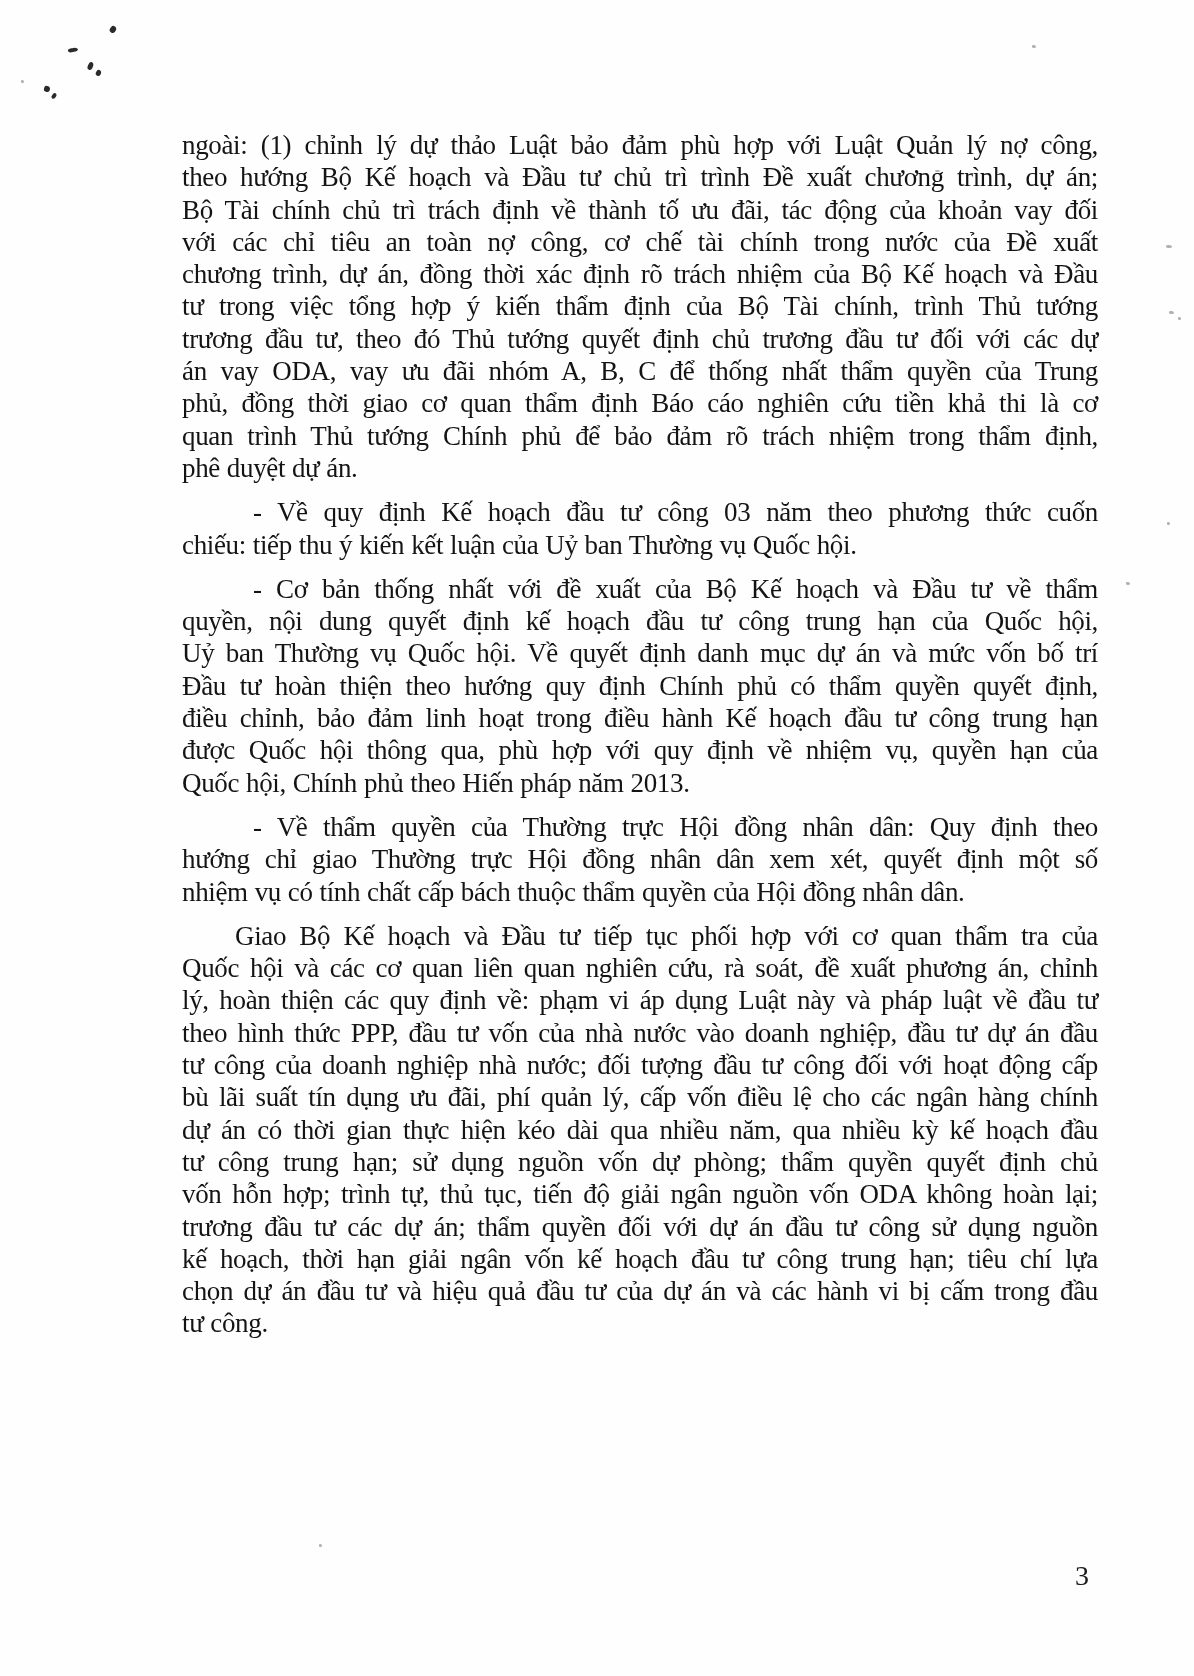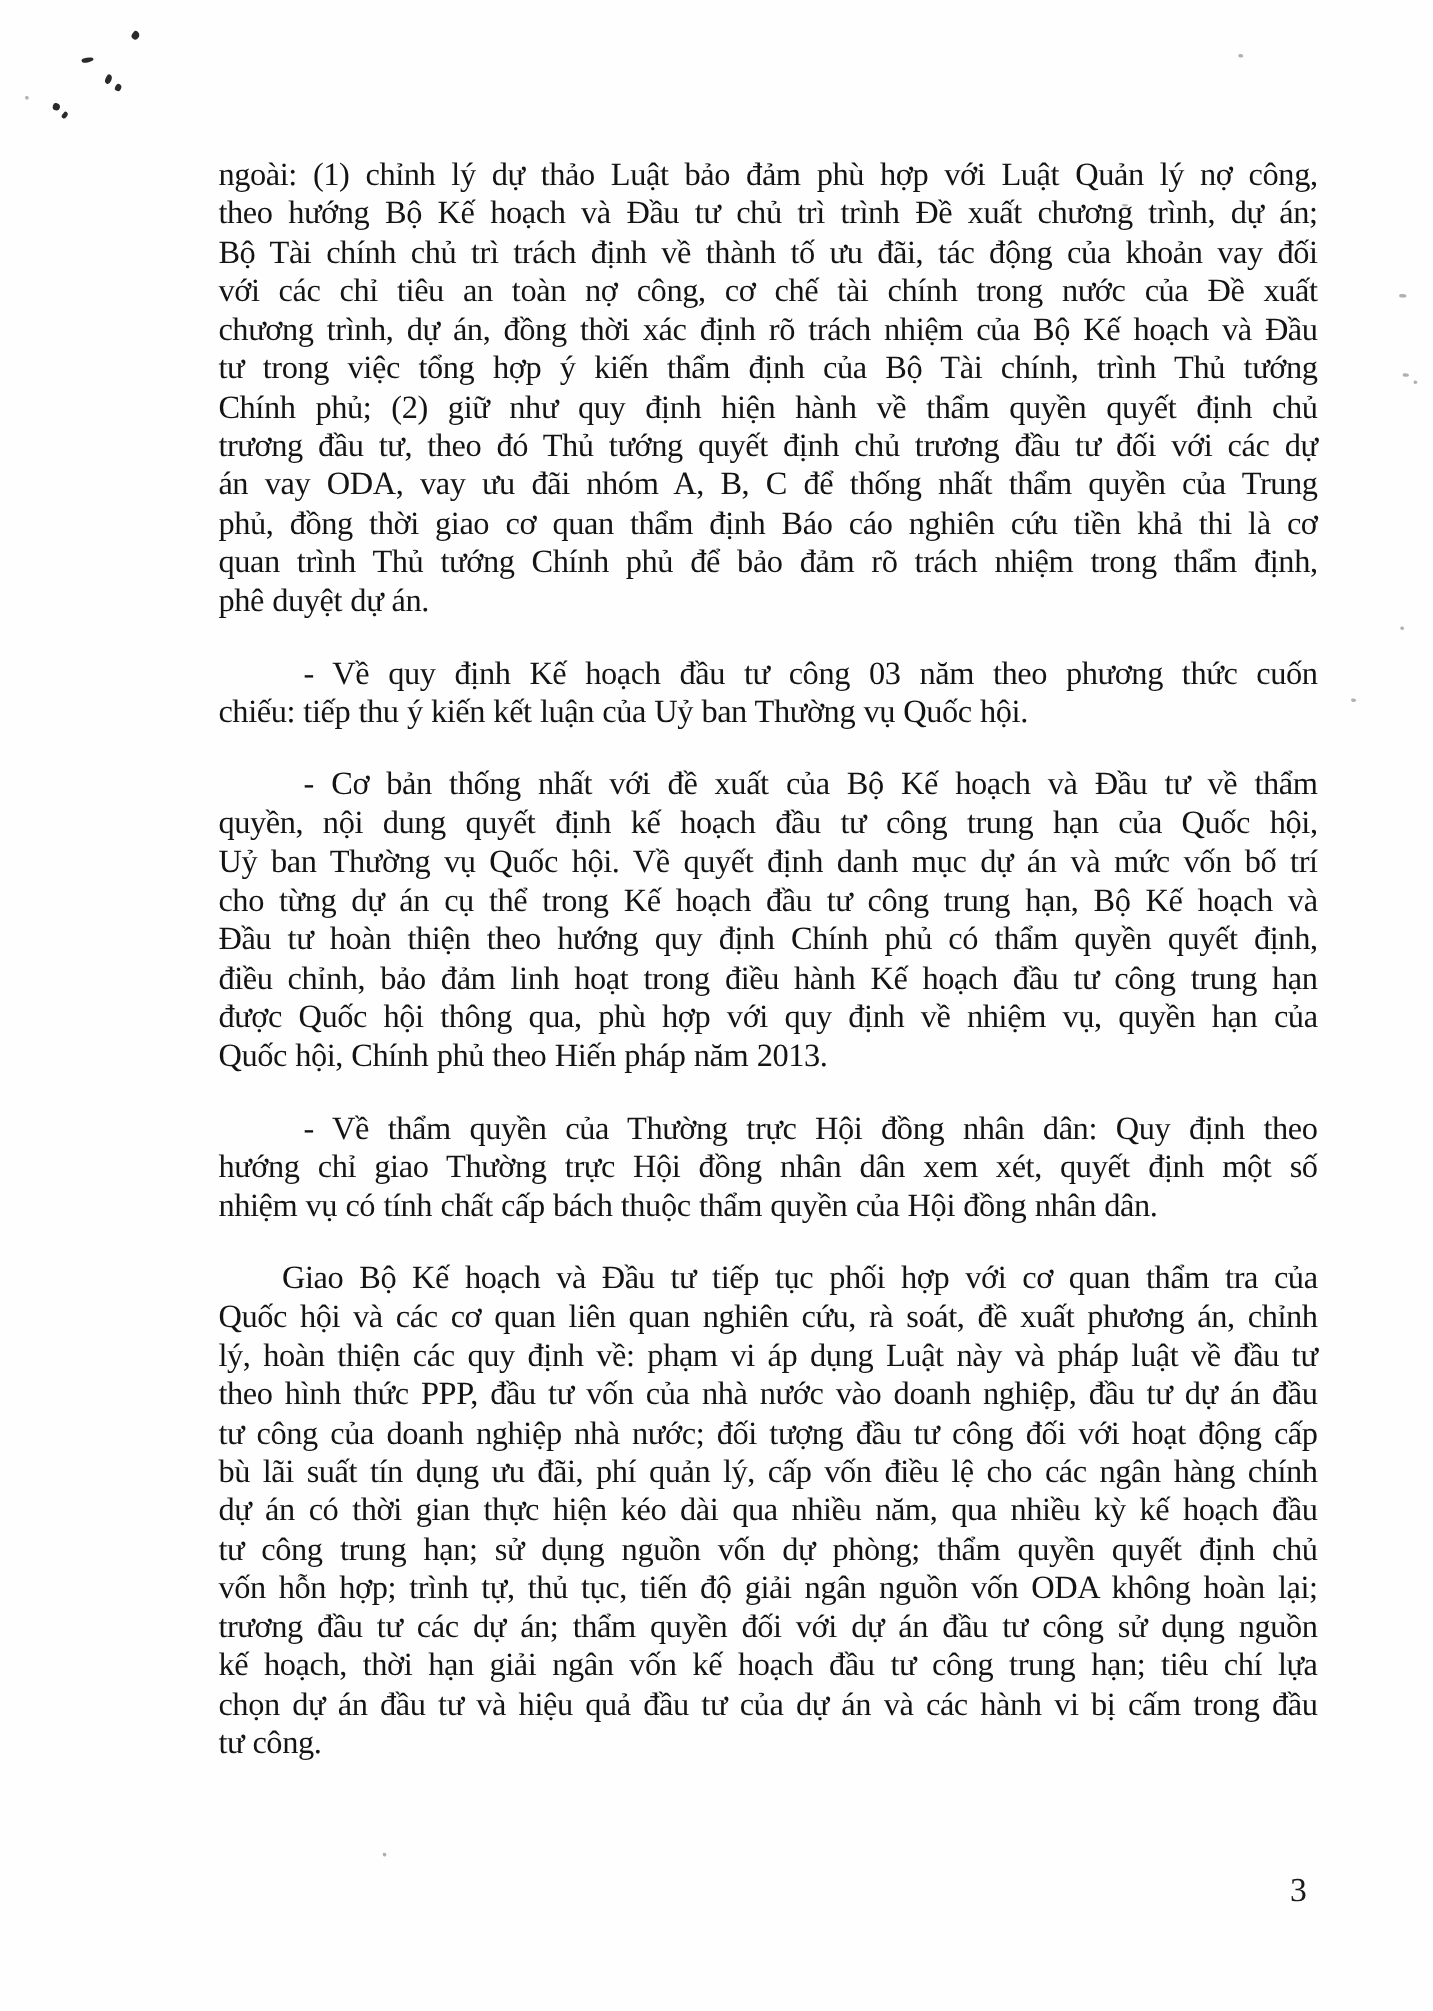--- a/index.html
+++ b/index.html
@@ -24,21 +24,21 @@
     position: absolute;
     left: 182px;
     top: 129px;
     width: 916px;
     font-size: 27px;
     line-height: 32.3px;
     letter-spacing: -0.35px;
     word-spacing: 0.5px;
   }
   .paragraph + .paragraph {
-    margin-top: 28px;
+    margin-top: 12px;
   }
   .line {
     text-align: justify;
     min-height: 32.3px;
   }
   .line.just {
     text-align-last: justify;
   }
   .paragraph.indent-dash .line:first-child {
     text-indent: 71px;
@@ -103,36 +103,34 @@
   <div class="speckle light sp-o"></div>
 
   <div class="doc-body">
       <div class="paragraph indent-none">
         <div class="line just">ngoài: (1) chỉnh lý dự thảo Luật bảo đảm phù hợp với Luật Quản lý nợ công,</div>
         <div class="line just">theo hướng Bộ Kế hoạch và Đầu tư chủ trì trình Đề xuất chương trình, dự án;</div>
         <div class="line just">Bộ Tài chính chủ trì trách định về thành tố ưu đãi, tác động của khoản vay đối</div>
         <div class="line just">với các chỉ tiêu an toàn nợ công, cơ chế tài chính trong nước của Đề xuất</div>
         <div class="line just">chương trình, dự án, đồng thời xác định rõ trách nhiệm của Bộ Kế hoạch và Đầu</div>
         <div class="line just">tư trong việc tổng hợp ý kiến thẩm định của Bộ Tài chính, trình Thủ tướng</div>
-        <div class="line just">Chính phủ; (2) giữ như quy định hiện hành về thẩm quyền quyết định chủ</div>
         <div class="line just">trương đầu tư, theo đó Thủ tướng quyết định chủ trương đầu tư đối với các dự</div>
         <div class="line just">án vay ODA, vay ưu đãi nhóm A, B, C để thống nhất thẩm quyền của Trung</div>
         <div class="line just">phủ, đồng thời giao cơ quan thẩm định Báo cáo nghiên cứu tiền khả thi là cơ</div>
         <div class="line just">quan trình Thủ tướng Chính phủ để bảo đảm rõ trách nhiệm trong thẩm định,</div>
         <div class="line">phê duyệt dự án.</div>
       </div>
       <div class="paragraph indent-dash">
         <div class="line just">- Về quy định Kế hoạch đầu tư công 03 năm theo phương thức cuốn</div>
         <div class="line">chiếu: tiếp thu ý kiến kết luận của Uỷ ban Thường vụ Quốc hội.</div>
       </div>
       <div class="paragraph indent-dash">
         <div class="line just">- Cơ bản thống nhất với đề xuất của Bộ Kế hoạch và Đầu tư về thẩm</div>
         <div class="line just">quyền, nội dung quyết định kế hoạch đầu tư công trung hạn của Quốc hội,</div>
         <div class="line just">Uỷ ban Thường vụ Quốc hội. Về quyết định danh mục dự án và mức vốn bố trí</div>
-        <div class="line just">cho từng dự án cụ thể trong Kế hoạch đầu tư công trung hạn, Bộ Kế hoạch và</div>
         <div class="line just">Đầu tư hoàn thiện theo hướng quy định Chính phủ có thẩm quyền quyết định,</div>
         <div class="line just">điều chỉnh, bảo đảm linh hoạt trong điều hành Kế hoạch đầu tư công trung hạn</div>
         <div class="line just">được Quốc hội thông qua, phù hợp với quy định về nhiệm vụ, quyền hạn của</div>
         <div class="line">Quốc hội, Chính phủ theo Hiến pháp năm 2013.</div>
       </div>
       <div class="paragraph indent-dash">
         <div class="line just">- Về thẩm quyền của Thường trực Hội đồng nhân dân: Quy định theo</div>
         <div class="line just">hướng chỉ giao Thường trực Hội đồng nhân dân xem xét, quyết định một số</div>
         <div class="line">nhiệm vụ có tính chất cấp bách thuộc thẩm quyền của Hội đồng nhân dân.</div>
       </div>

